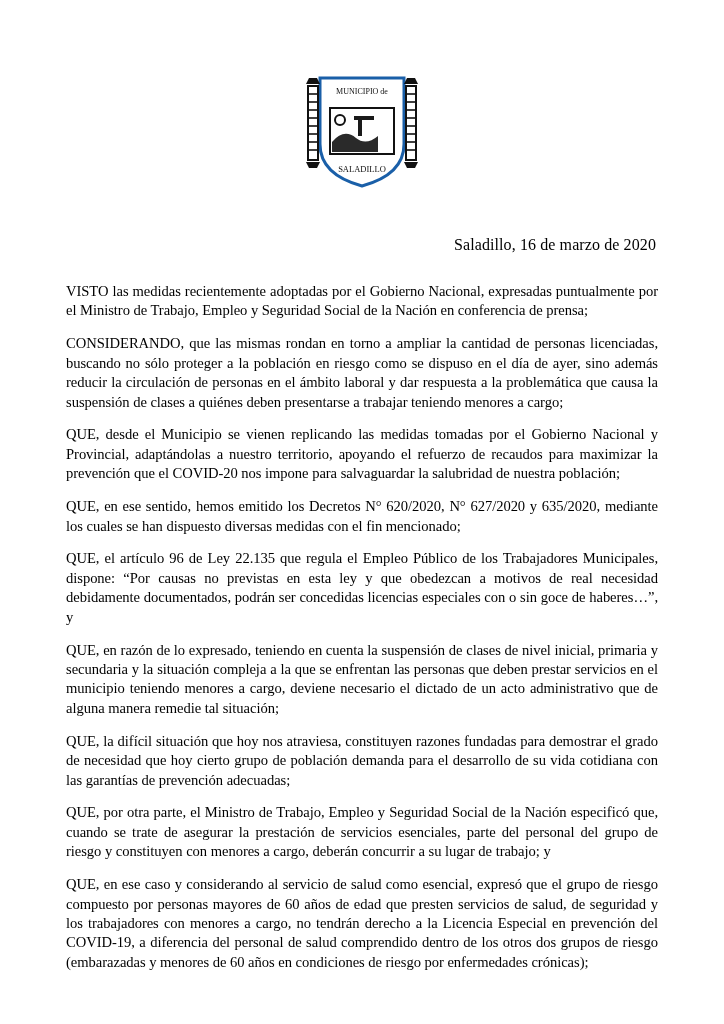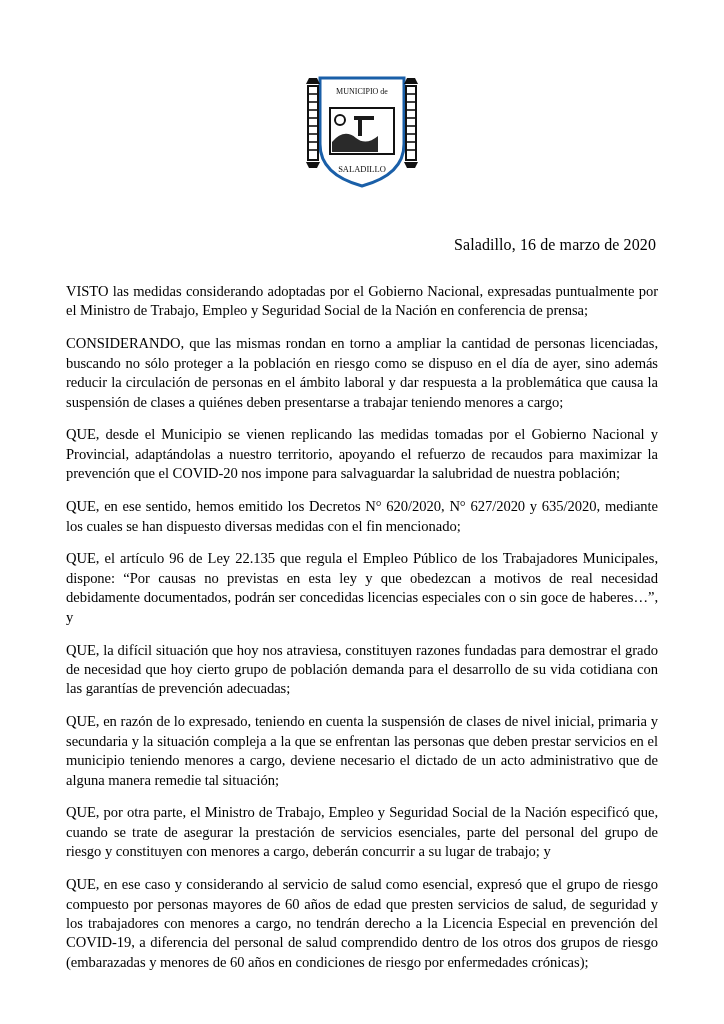--- a/index.html
+++ b/index.html
@@ -103,24 +103,24 @@
         <text x="68" y="22" text-anchor="middle" font-family="Liberation Serif, serif" font-size="8" fill="#111111">MUNICIPIO de</text>
 
         <text x="68" y="100" text-anchor="middle" font-family="Liberation Serif, serif" font-size="8.5" fill="#111111">SALADILLO</text>
       </svg>
     </div>
   </div>
 
   <div class="dateline">Saladillo, 16 de marzo de 2020</div>
 
   <div class="body-copy">
-    <p class="para">VISTO las medidas considerando adoptadas por el Gobierno Nacional, expresadas puntualmente por el Ministro de Trabajo, Empleo y Seguridad Social de la Nación en conferencia de prensa;</p>
+    <p class="para">VISTO las medidas recientemente adoptadas por el Gobierno Nacional, expresadas puntualmente por el Ministro de Trabajo, Empleo y Seguridad Social de la Nación en conferencia de prensa;</p>
     <p class="para">CONSIDERANDO, que las mismas rondan en torno a ampliar la cantidad de personas licenciadas, buscando no sólo proteger a la población en riesgo como se dispuso en el día de ayer, sino además reducir la circulación de personas en el ámbito laboral y dar respuesta a la problemática que causa la suspensión de clases a quiénes deben presentarse a trabajar teniendo menores a cargo;</p>
     <p class="para">QUE, desde el Municipio se vienen replicando las medidas tomadas por el Gobierno Nacional y Provincial, adaptándolas a nuestro territorio, apoyando el refuerzo de recaudos para maximizar la prevención que el COVID-20 nos impone para salvaguardar la salubridad de nuestra población;</p>
     <p class="para">QUE, en ese sentido, hemos emitido los Decretos N° 620/2020, N° 627/2020 y 635/2020, mediante los cuales se han dispuesto diversas medidas con el fin mencionado;</p>
     <p class="para">QUE, el artículo 96 de Ley 22.135 que regula el Empleo Público de los Trabajadores Municipales, dispone: “Por causas no previstas en esta ley y que obedezcan a motivos de real necesidad debidamente documentados, podrán ser concedidas licencias especiales con o sin goce de haberes…”, y</p>
+    <p class="para">QUE, en razón de lo expresado, teniendo en cuenta la suspensión de clases de nivel inicial, primaria y secundaria y la situación compleja a la que se enfrentan las personas que deben prestar servicios en el municipio teniendo menores a cargo, deviene necesario el dictado de un acto administrativo que de alguna manera remedie tal situación;</p>
     <p class="para">QUE, la difícil situación que hoy nos atraviesa, constituyen razones fundadas para demostrar el grado de necesidad que hoy cierto grupo de población demanda para el desarrollo de su vida cotidiana con las garantías de prevención adecuadas;</p>
-    <p class="para">QUE, en razón de lo expresado, teniendo en cuenta la suspensión de clases de nivel inicial, primaria y secundaria y la situación compleja a la que se enfrentan las personas que deben prestar servicios en el municipio teniendo menores a cargo, deviene necesario el dictado de un acto administrativo que de alguna manera remedie tal situación;</p>
     <p class="para">QUE, por otra parte, el Ministro de Trabajo, Empleo y Seguridad Social de la Nación especificó que, cuando se trate de asegurar la prestación de servicios esenciales, parte del personal del grupo de riesgo y constituyen con menores a cargo, deberán concurrir a su lugar de trabajo; y</p>
     <p class="para">QUE, en ese caso y considerando al servicio de salud como esencial, expresó que el grupo de riesgo compuesto por personas mayores de 60 años de edad que presten servicios de salud, de seguridad y los trabajadores con menores a cargo, no tendrán derecho a la Licencia Especial en prevención del COVID-19, a diferencia del personal de salud comprendido dentro de los otros dos grupos de riesgo (embarazadas y menores de 60 años en condiciones de riesgo por enfermedades crónicas);</p>
   </div>
 
 </div>
 
 </body></html>

